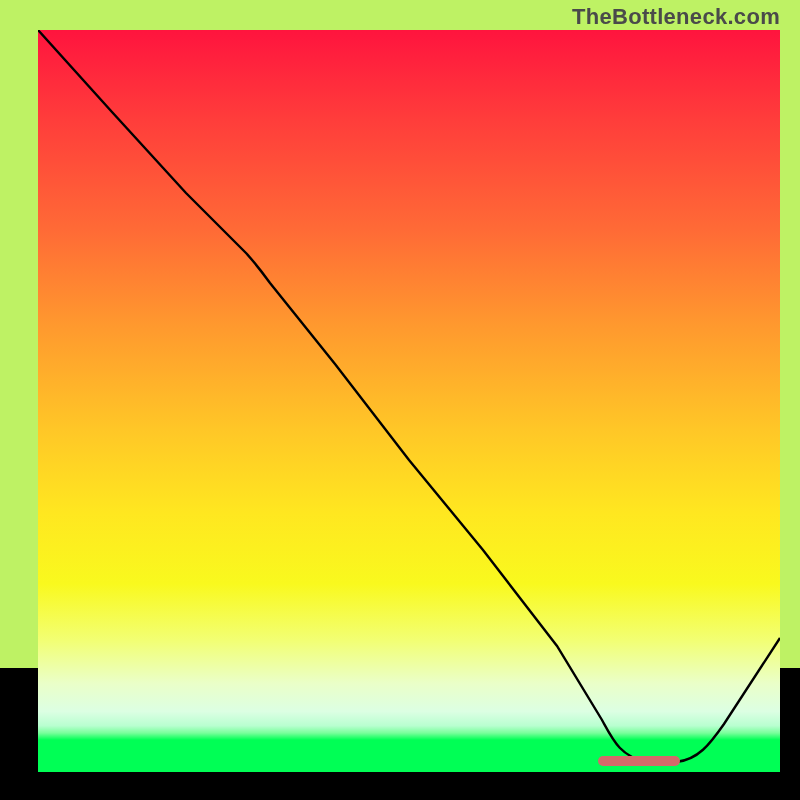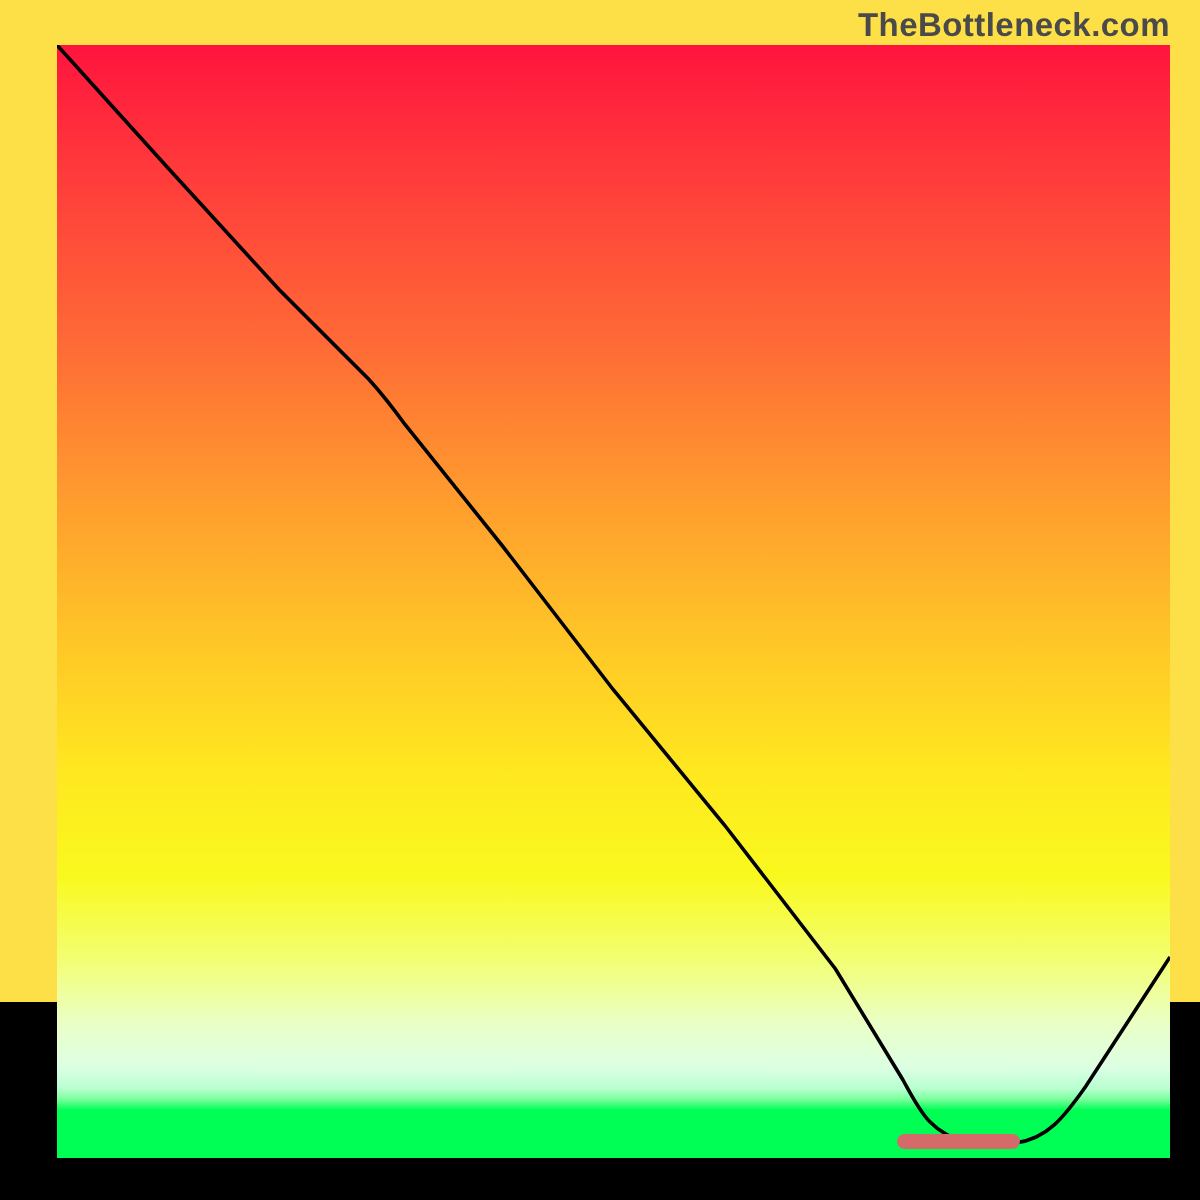--- a/index.html
+++ b/index.html
@@ -8,21 +8,21 @@
     width: 800px;
     height: 800px;
     background: #000;
     font-family: Arial, Helvetica, sans-serif;
     overflow: hidden;
   }
   .frame {
     position: relative;
     width: 800px;
     height: 668px;
-    background: #fde047;
+    background: #bef264;
   }
   .watermark {
     position: absolute;
     top: 4px;
     right: 20px;
     color: #4a4a4a;
     font-size: 22px;
     font-weight: bold;
     letter-spacing: 0.3px;
     z-index: 5;

